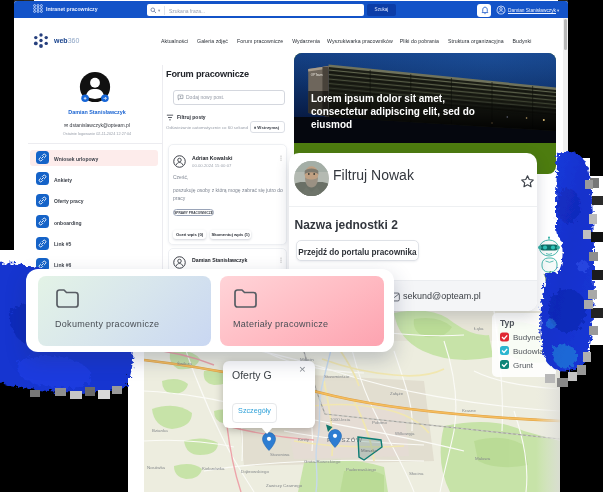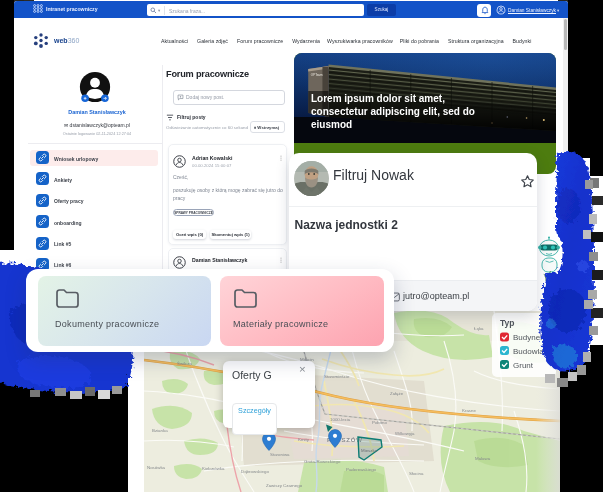--- a/index.html
+++ b/index.html
@@ -366,21 +366,21 @@
     <rect x="356" y="49" width="9" height="9" rx="2.5" fill="#0e8578"></rect>
     <path d="M358 53.5 l 2 2 l 3.2 -3.6" stroke="#fff" stroke-width="1.3" fill="none"></path>
     <text x="369" y="56.5" font-size="8" fill="#51565c">Grunt</text>
   </g>
 </svg>
 
 <div class="abs" style="left:79px;top:50px;width:92px;height:67px;background:#fff;border-radius:6px;box-shadow:0 2px 8px rgba(0,0,0,.25);"></div>
 <div class="abs" style="left:117px;top:116px;width:0;height:0;border-left:6px solid transparent;border-right:6px solid transparent;border-top:7px solid #fff;"></div>
 <div class="abs" style="left:88px;top:58px;font-size:10.5px;color:#3c4146;">Oferty G</div>
 <div class="abs" style="left:155px;top:52px;font-size:11.5px;color:#8a8f94;">×</div>
-<div class="abs" style="left:88px;top:92px;width:45px;height:32px;background:#fff;border:1px solid #e6e8ea;border-radius:4px;text-align:center;font-size:7.2px;color:#2da0d8;line-height:14.5px;">Szczegóły</div>
+<div class="abs" style="left:88px;top:92px;width:45px;height:20px;background:#fff;border:1px solid #e6e8ea;border-radius:4px;text-align:center;font-size:7.2px;color:#2da0d8;line-height:14.5px;">Szczegóły</div>
 </div>
 
 <svg class="abs" style="left:538px;top:236px;" width="24" height="46" viewBox="0 0 24 46">
   <ellipse cx="11" cy="12" rx="9.5" ry="8" fill="#f6faf9" stroke="#35b0a5" stroke-width="0.9"></ellipse>
   <line x1="11" y1="1" x2="11" y2="4" stroke="#35b0a5" stroke-width="0.8"></line>
   <circle cx="11" cy="1.5" r="1" fill="#35b0a5"></circle>
   <rect x="2" y="8.5" width="18" height="6" rx="3" fill="#0d6e66"></rect>
   <circle cx="7" cy="11.5" r="2.1" fill="#2ec4b8"></circle>
   <circle cx="15" cy="11.5" r="2.1" fill="#2ec4b8"></circle>
   <circle cx="1.8" cy="11.5" r="1.8" fill="#35b0a5"></circle>
@@ -452,26 +452,27 @@
       <circle cx="14.8" cy="13" r="0.9" fill="#3c3c34"></circle>
       <circle cx="20.2" cy="13" r="0.9" fill="#3c3c34"></circle>
     </g>
   </svg>
   <div class="abs" style="left:44px;top:14px;font-size:14px;color:#33373e;">Filtruj Nowak</div>
   <svg class="abs" style="left:231px;top:20.5px;" width="15" height="15" viewBox="0 0 24 24">
         <path d="M12 3 L14.8 8.8 L21.2 9.6 L16.5 14.1 L17.7 20.4 L12 17.3 L6.3 20.4 L7.5 14.1 L2.8 9.6 L9.2 8.8 Z" fill="none" stroke="#40454d" stroke-width="1.9" stroke-linejoin="round"></path>
       </svg>
   <div class="abs" style="left:0;top:52.5px;width:248px;height:1px;background:#eef0f2;"></div>
   <div class="abs" style="left:5.5px;top:65px;font-size:12px;font-weight:bold;color:#33373e;">Nazwa jednostki 2</div>
+  <div class="abs" style="left:7px;top:87px;width:123px;height:21px;background:#fff;border:1px solid #dfe2e7;border-radius:5px;text-align:center;box-shadow:0 1px 2px rgba(40,50,80,.08);"><span style="font-size:8.2px;font-weight:bold;color:#2e3238;line-height:21px;">Przejdź do portalu pracownika</span></div>
   <div class="abs" style="left:0;top:127px;width:248px;height:31px;background:#f4f5f7;border-top:1px solid #ebedf0;"></div>
   <svg class="abs" style="left:100px;top:138.5px;" width="11" height="10" viewBox="0 0 12 10">
         <rect x="0.7" y="0.7" width="10.6" height="8.6" rx="1.6" fill="none" stroke="#5a5f66" stroke-width="1"></rect>
         <path d="M1 1.5 L6 5.4 L11 1.5" fill="none" stroke="#5a5f66" stroke-width="1"></path>
       </svg>
-  <div class="abs" style="left:114px;top:138px;font-size:9px;color:#3c4046;">jutro@opteam.pl</div>
+  <div class="abs" style="left:114px;top:138px;font-size:9px;color:#3c4046;">sekund@opteam.pl</div>
 </div>
 
 <svg class="abs" style="left:0;top:240px;" width="140" height="160" viewBox="0 0 140 160"></svg>
 
 <div class="abs" style="left:590px;top:178px;width:9px;height:10px;background:#777;"></div>
 <div class="abs" style="left:592px;top:196px;width:11px;height:9px;background:#2a2a2a;"></div>
 <div class="abs" style="left:589px;top:214px;width:8px;height:10px;background:#bbb;"></div>
 <div class="abs" style="left:591px;top:232px;width:12px;height:10px;background:#111;"></div>
 <div class="abs" style="left:589px;top:252px;width:9px;height:9px;background:#8e8e8e;"></div>
 <div class="abs" style="left:592px;top:270px;width:11px;height:10px;background:#1c1c1c;"></div>

